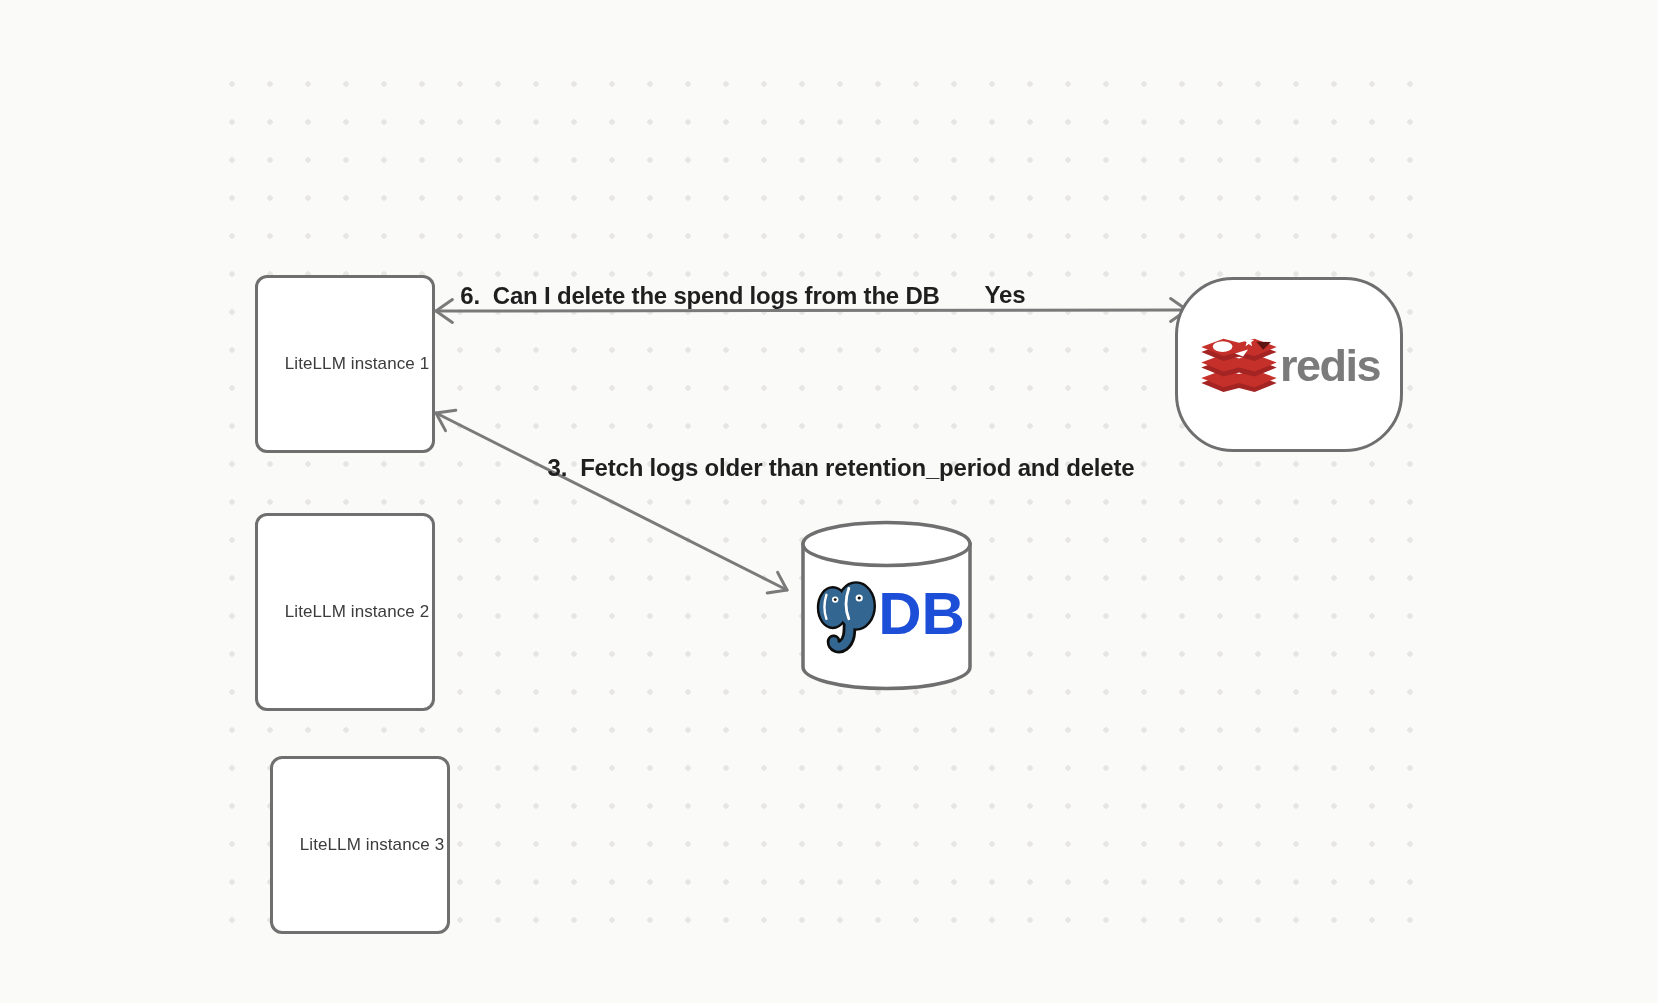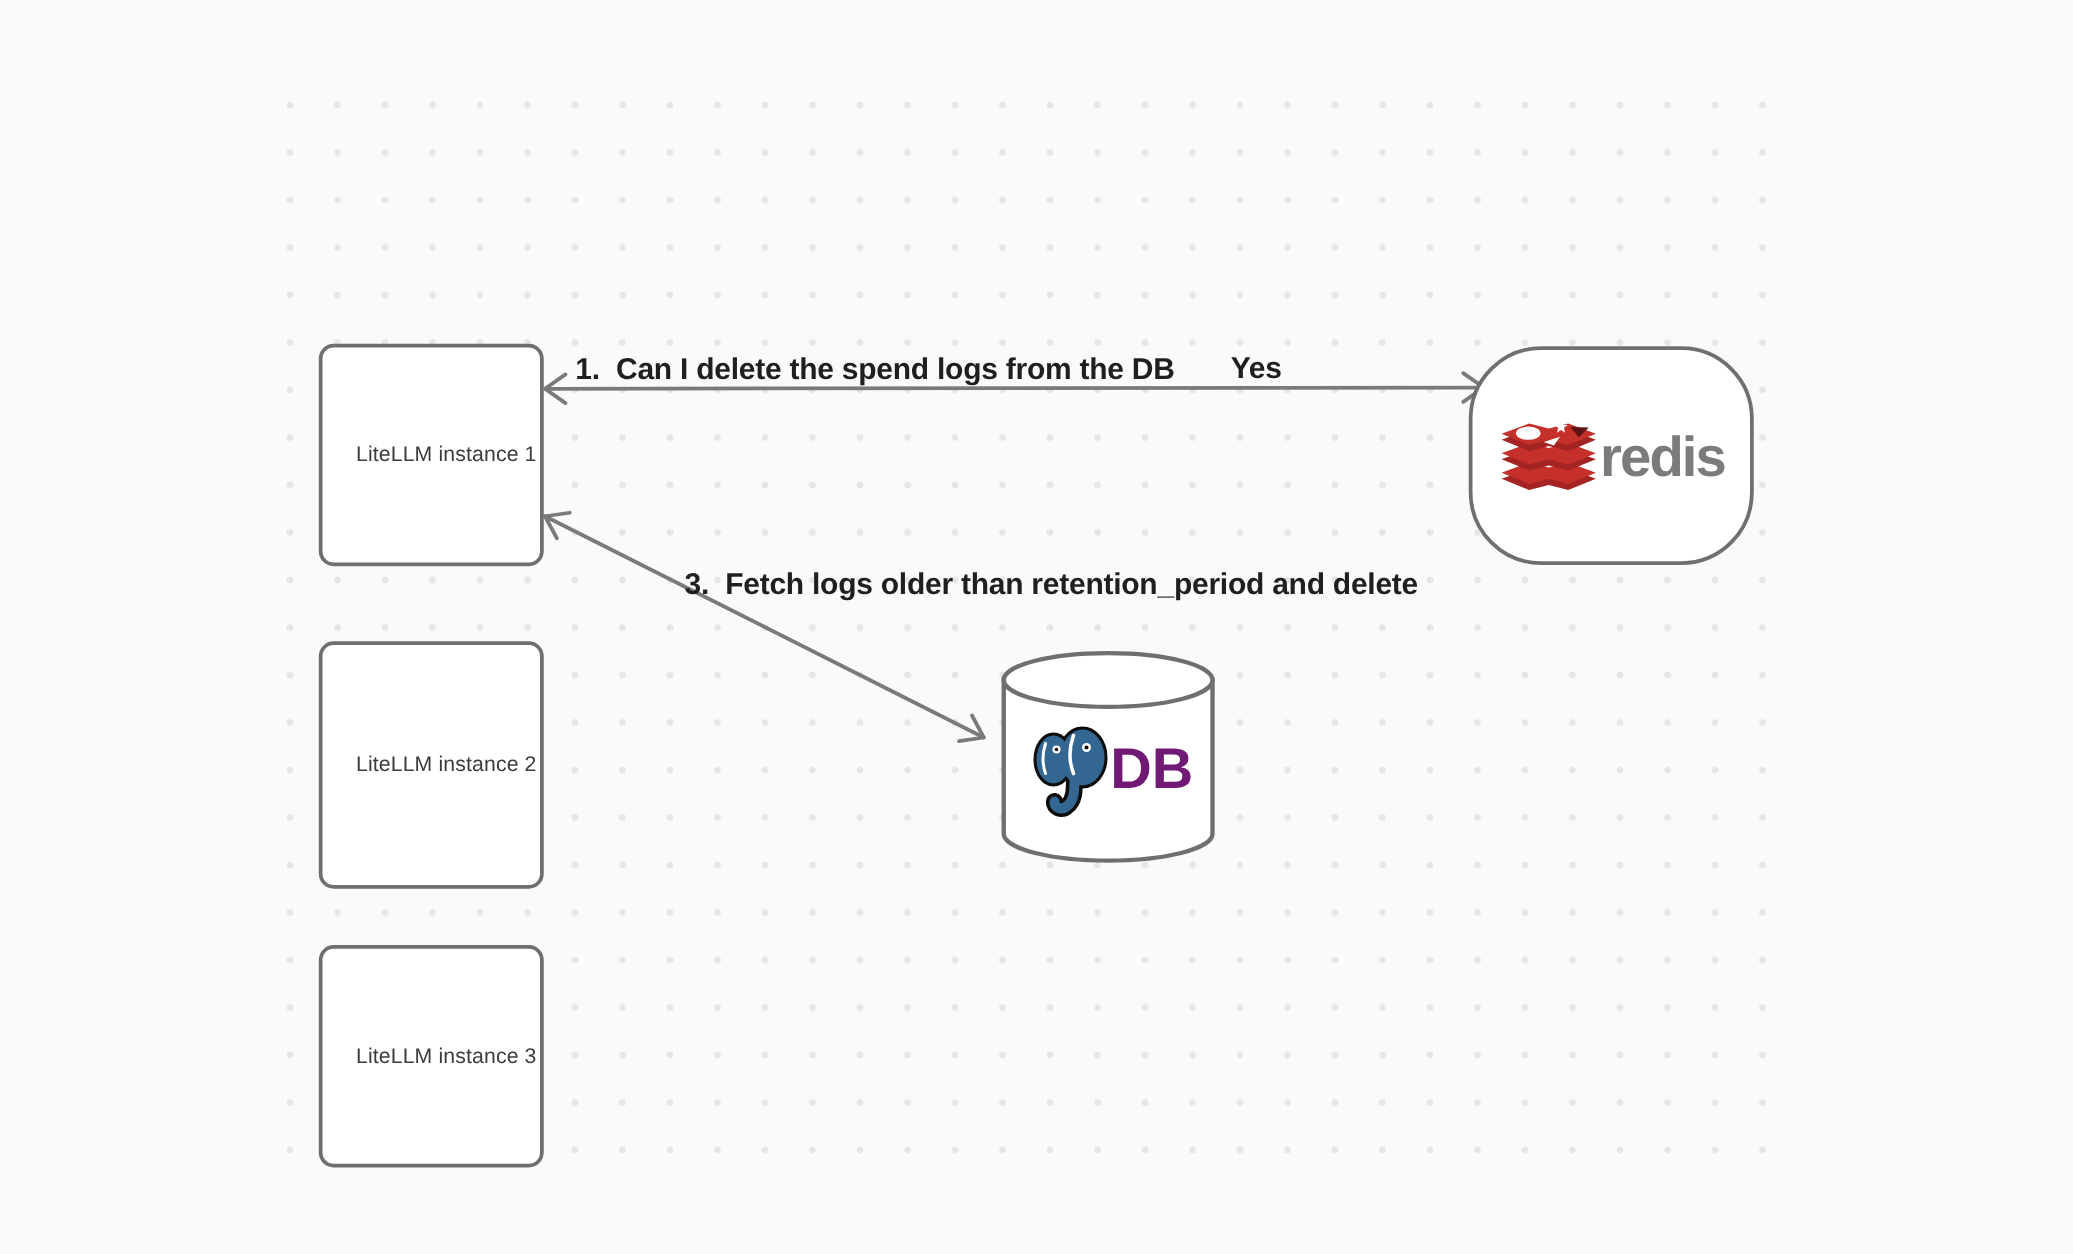--- a/index.html
+++ b/index.html
@@ -63,60 +63,60 @@
   .db-node {
     position: absolute;
     left: 800px; top: 518px; width: 173px; height: 174px;
   }
   .db-cylinder { position: absolute; left: 0; top: 0; overflow: visible; }
   .db-content {
     position: absolute; left: 0; right: 0; top: 56px;
     display: flex; align-items: center; justify-content: center;
   }
   .db-label {
-    font-size: 46px;
+    font-size: 60px;
     font-weight: 600;
-    color: #701a75;
+    color: #1d4ed8;
     margin-left: -10px;
     line-height: 1;
   }
 </style>
 </head>
 <body>
 
 <div class="canvas">
 
   <div class="dot-grid"></div>
 
   <div class="shape-box" style="left:255px; top:275px; width:180px; height:178px;">
     <span class="box-label">LiteLLM instance 1</span>
   </div>
 
   <div class="shape-box" style="left:255px; top:513px; width:180px; height:198px;">
     <span class="box-label">LiteLLM instance 2</span>
   </div>
 
-  <div class="shape-box" style="left:255px; top:756px; width:180px; height:178px;">
+  <div class="shape-box" style="left:270px; top:756px; width:180px; height:178px;">
     <span class="box-label">LiteLLM instance 3</span>
   </div>
 
   <svg class="arrow-layer" viewBox="0 0 1658 1003" fill="none" xmlns="http://www.w3.org/2000/svg">
     <g stroke="#7a7a7a" stroke-width="3" stroke-linecap="round" stroke-linejoin="round">
       <line x1="436" y1="311" x2="1186" y2="310"></line>
       <path d="M452.4,299.5 L436,311 L452.4,322.5"></path>
       <path d="M1170.6,298.5 L1187,310 L1170.6,321.5"></path>
     </g>
     <g stroke="#7a7a7a" stroke-width="3" stroke-linecap="round" stroke-linejoin="round">
       <line x1="436" y1="413" x2="787" y2="590"></line>
       <path d="M445.5,430.6 L436,413 L455.8,410.2"></path>
       <path d="M767.2,592.9 L787,590 L777.6,572.4"></path>
     </g>
   </svg>
 
-  <div class="arrow-label" style="left:700px; top:296px;">1.  Can I delete the spend logs from the DB</div>
+  <div class="arrow-label" style="left:700px; top:296px;">6.  Can I delete the spend logs from the DB</div>
   <div class="arrow-label" style="left:1005px; top:295px;">Yes</div>
   <div class="arrow-label" style="left:841px; top:468px;">3.  Fetch logs older than retention_period and delete</div>
 
   <div class="redis-node">
     <svg width="82" height="56" viewBox="0 0 100 68" xmlns="http://www.w3.org/2000/svg">
 
       <path d="M4,56 L31,46 L50,51 L69,46 L96,56 L69,67 L50,62 L31,67 Z" fill="#a32422"></path>
       <path d="M4,50 L31,40 L50,45 L69,40 L96,50 L69,61 L50,56 L31,61 Z" fill="#c6302b"></path>
 
       <path d="M4,37 L31,27 L50,32 L69,27 L96,37 L69,48 L50,43 L31,48 Z" fill="#a32422"></path>

